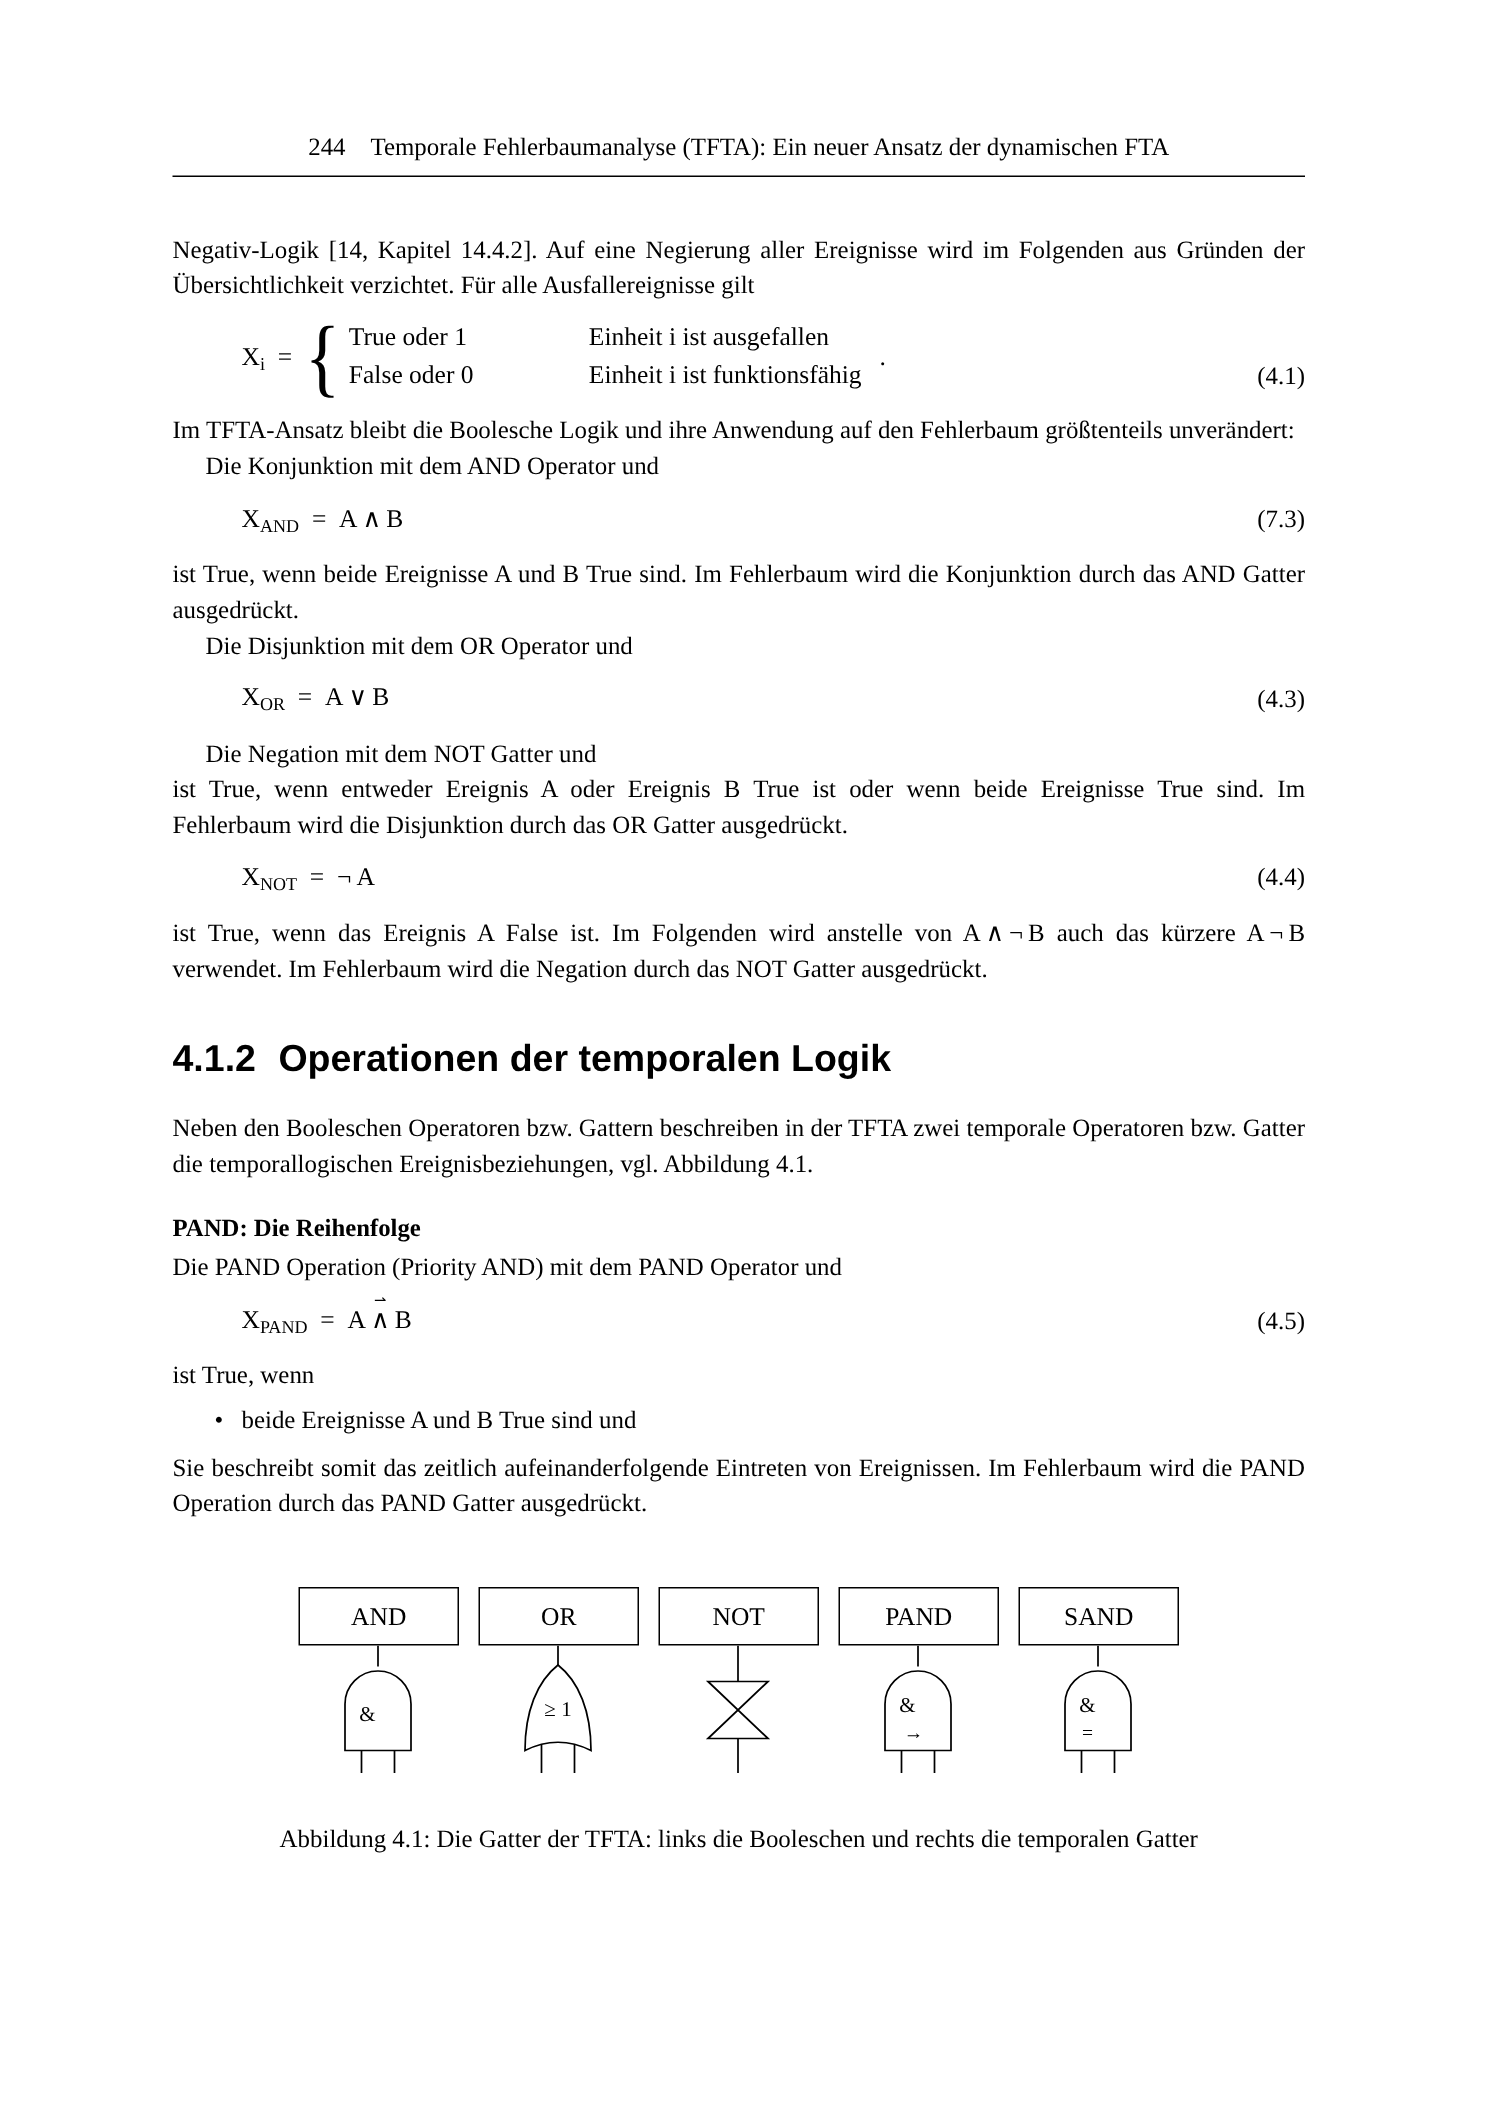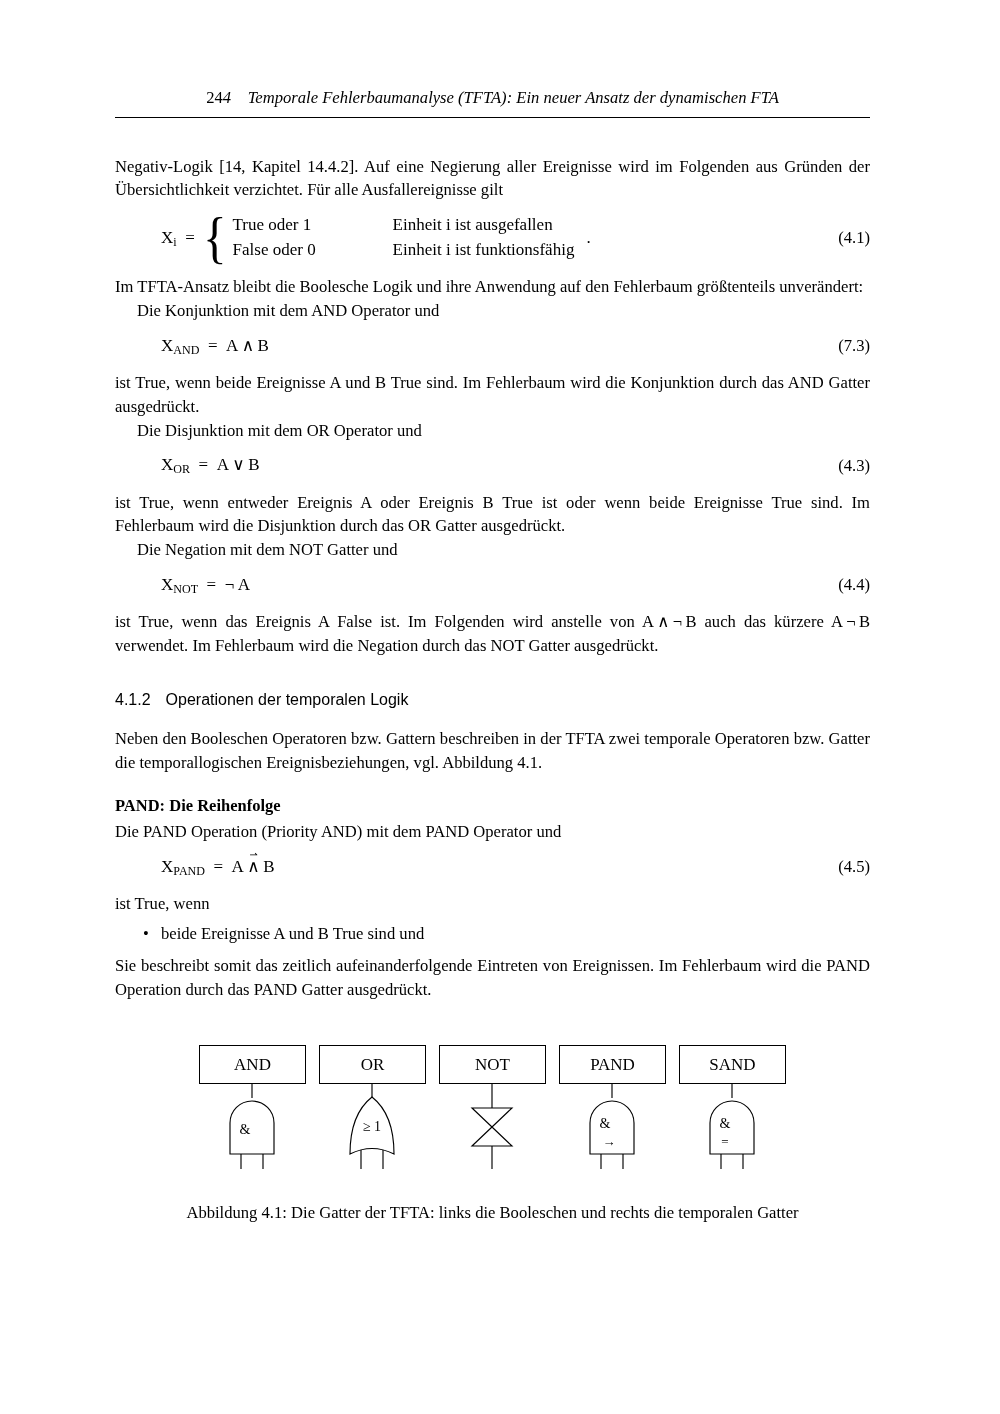--- a/index.html
+++ b/index.html
@@ -5,41 +5,41 @@
   *{margin:0;padding:0;box-sizing:border-box}
   html,body{background:#ffffff}
   body{
     width:1000px;height:1414px;overflow:hidden;
     font-family:"Liberation Serif",serif;color:#000;
     font-size:16.6px;line-height:1.43;
   }
   .page{padding:86px 130px 0 115px}
   
   .header{display:flex;justify-content:center;align-items:baseline}
-  .running-title{font-style:italic}
+  .running-title{}
   .header-rule{border:none;border-top:1.2px solid #000;margin-top:7px}
   
   .body-text{margin-top:37px}
   p.para{margin:0;text-align:justify}
   p.indent{text-indent:22px}
   .it{}
   .sub{font-size:71%;vertical-align:-0.28em;line-height:1}
   
-  .eq{display:flex;justify-content:space-between;align-items:center;margin:11px 0 13px 0}
+  .eq{display:flex;justify-content:space-between;align-items:flex-end;margin:11px 0 13px 0}
   .eq-body{margin-left:46px;font-size:17px}
   .eq-num{font-size:16.6px}
   .cases-group{display:flex;align-items:center}
   .eq-lhs{margin-right:6px}
   .brace{font-size:58px;font-weight:300;line-height:0.85;display:inline-block;transform:scaleX(.85);margin-right:4px}
   .cases{display:grid;grid-template-columns:118px max-content;column-gap:42px;line-height:1.45}
   .eq-period{margin-left:12px}
   .ovop{position:relative;display:inline-block}
   .over{position:absolute;left:50%;top:-0.52em;transform:translateX(-50%);font-size:.58em;line-height:1}
   
-  .section-heading{font-family:"Liberation Sans",sans-serif;font-weight:normal;font-size:16px;margin:31px 0 16px}
+  .section-heading{font-family:"Liberation Sans",sans-serif;font-weight:bold;font-size:25px;margin:31px 0 16px}
   .section-number{margin-right:15px}
   .sub-heading{font-family:Liberation Serif, serif;font-weight:bold;font-size:16.5px;margin:19px 0 3px}
   
   ul.bullets{list-style:none;margin:6px 0 8px}
   ul.bullets li{position:relative;padding-left:46px;margin:6px 0;text-align:justify}
   ul.bullets li::before{content:"\2022";position:absolute;left:28px}
   
   .figure{margin-top:44px}
   .gates-row{display:flex;justify-content:center;gap:13px}
   .gate-col{display:flex;flex-direction:column;align-items:center}
@@ -89,22 +89,22 @@
     </div>
 
     <p class="para">ist <span class="it">True</span>, wenn beide Ereignisse <span class="it">A</span> und <span class="it">B</span> <span class="it">True</span> sind. Im Fehlerbaum wird die Konjunktion durch das AND Gatter ausgedrückt.</p>
     <p class="para indent">Die <span class="it">Disjunktion</span> mit dem <span class="it">OR Operator</span> und</p>
 
     <div class="eq">
       <span class="eq-body"><span class="it">X</span><span class="sub">OR</span> = <span class="it">A</span> ∨ <span class="it">B</span></span>
       <span class="eq-num">(4.3)</span>
     </div>
 
+    <p class="para indent">Die <span class="it">Negation</span> mit dem <span class="it">NOT Gatter</span> und</p>
     <p class="para">ist <span class="it">True</span>, wenn entweder Ereignis <span class="it">A</span> oder Ereignis <span class="it">B</span> <span class="it">True</span> ist oder wenn beide Ereignisse <span class="it">True</span> sind. Im Fehlerbaum wird die Disjunktion durch das OR Gatter ausgedrückt.</p>
-    <p class="para indent">Die <span class="it">Negation</span> mit dem <span class="it">NOT Gatter</span> und</p>
 
     <div class="eq">
       <span class="eq-body"><span class="it">X</span><span class="sub">NOT</span> = ¬ <span class="it">A</span></span>
       <span class="eq-num">(4.4)</span>
     </div>
 
     <p class="para">ist <span class="it">True</span>, wenn das Ereignis <span class="it">A</span> <span class="it">False</span> ist. Im Folgenden wird anstelle von <span class="it">A</span> ∧ ¬ <span class="it">B</span> auch das kürzere <span class="it">A</span> ¬ <span class="it">B</span> verwendet. Im Fehlerbaum wird die Negation durch das NOT Gatter ausgedrückt.</p>
 
     <h2 class="section-heading">
       <span class="section-number">4.1.2</span><span>Operationen der temporalen Logik</span>

